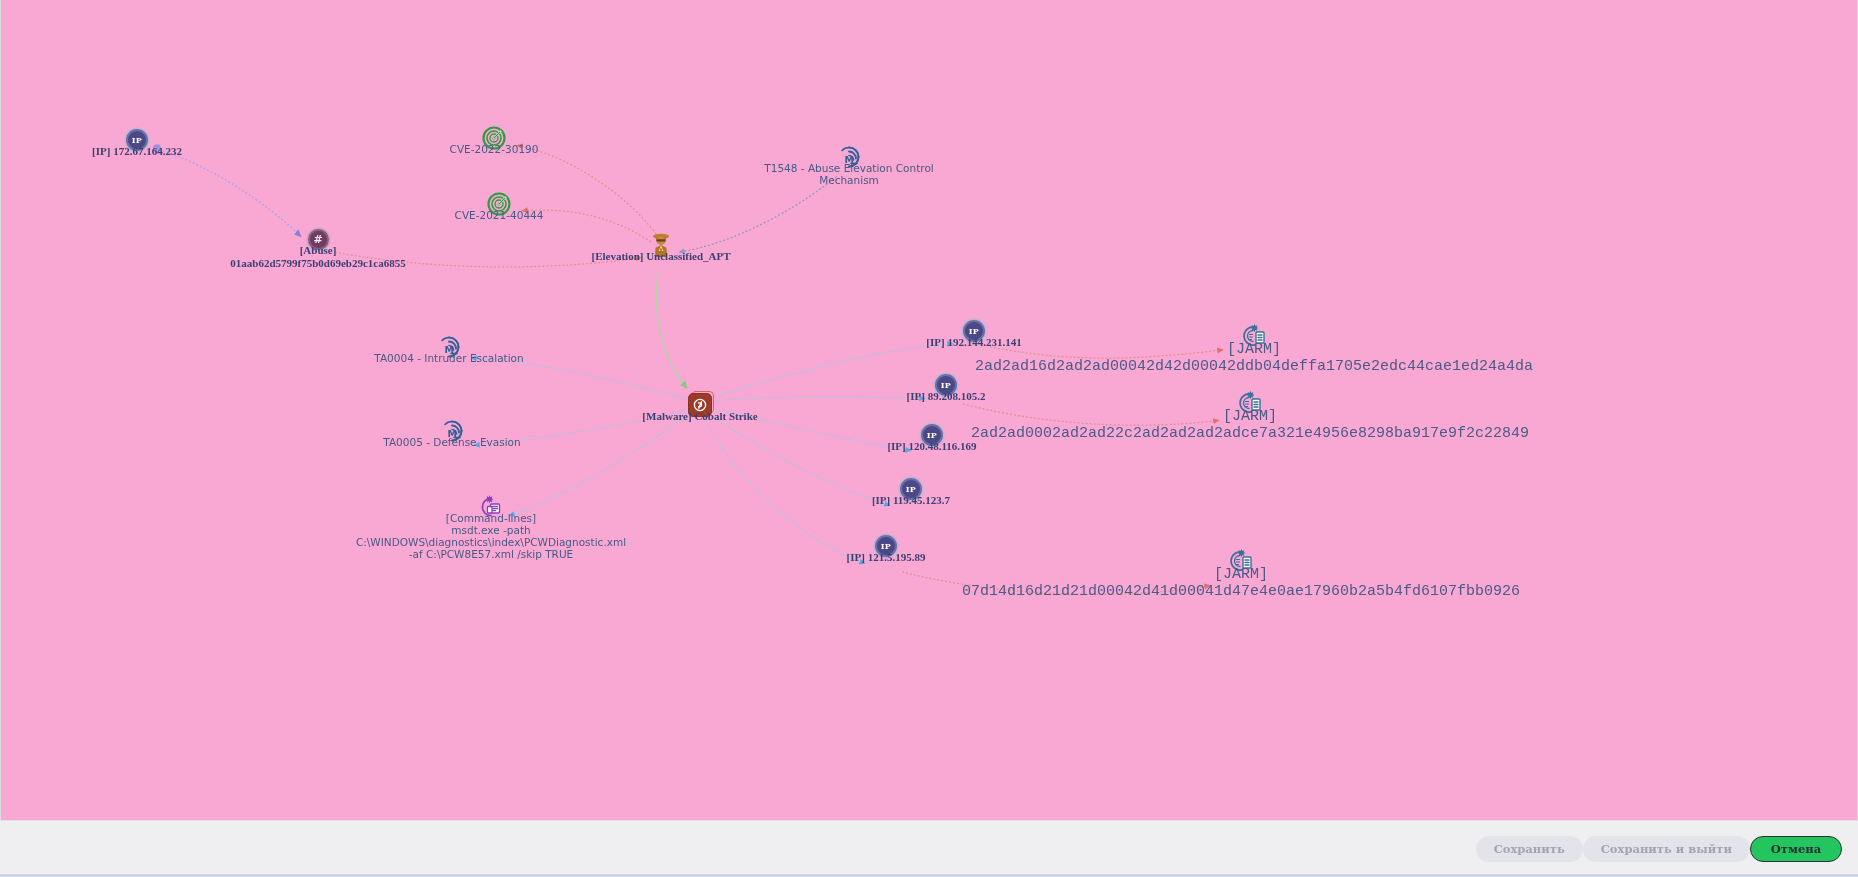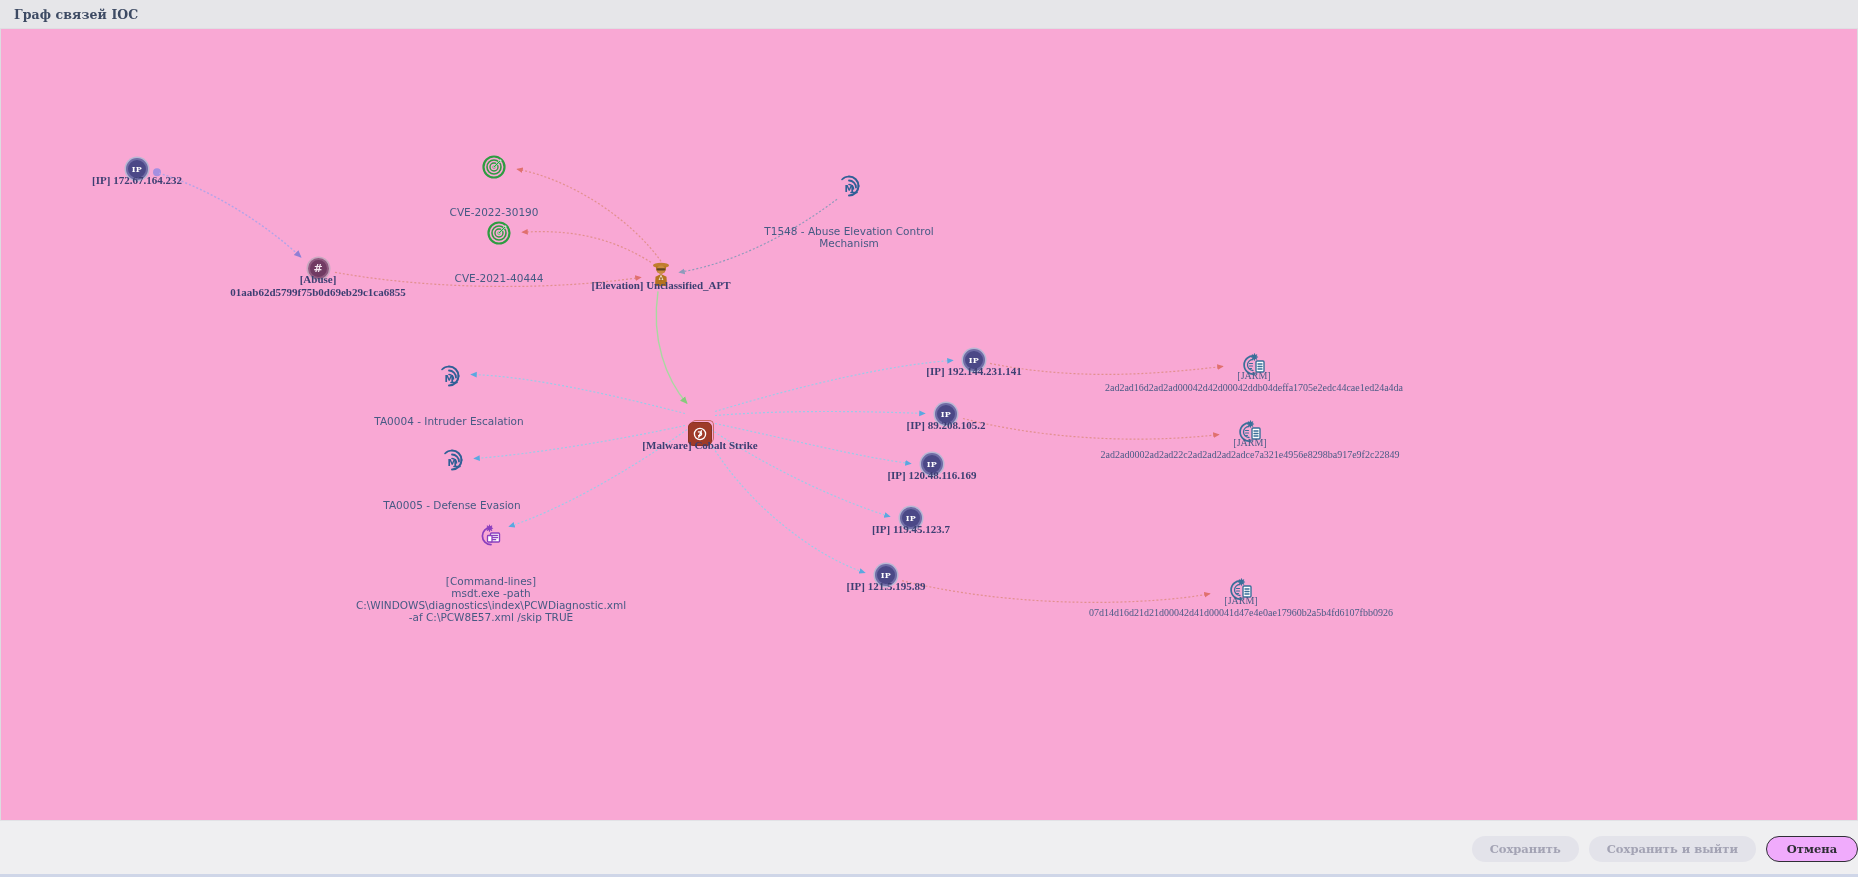--- a/index.html
+++ b/index.html
@@ -61,25 +61,24 @@
   }
 
   
   .lbl-bold {
     font-size: 11px; font-weight: bold; color: #3c3f72;
     font-family: Liberation Serif, serif;
   }
   .lbl-plain {
     font-size: 10.5px; font-weight: normal; color: #465a84;
     font-family: "DejaVu Sans", "Liberation Sans", sans-serif;
-    margin-top: 34px;
   }
   .lbl-mono-plain {
-    font-size: 10px; font-weight: normal; color: #4a5b86;
-    font-family: Liberation Serif, serif;
+    font-size: 15px; font-weight: normal; color: #4a5b86;
+    font-family: Liberation Mono, monospace;
   }
 
   
   .ip-disc {
     width: 22px; height: 22px; border-radius: 50%;
     background: #4b4887;
     border: 2px solid #6f6ca6;
     box-shadow: 0 0 0 1.5px #b9b7d4;
     color: #ffffff;
     font-size: 8px; font-weight: bold; letter-spacing: .3px;
@@ -113,48 +112,45 @@
     opacity: .75;
   }
 
   
   #footer {
     height: 57px;
     flex: 0 0 auto;
     background: #efeff1;
     border-top: 1px solid #e2e2e6;
     display: flex; align-items: center; justify-content: flex-end;
-    gap: 10px;
+    padding-right: 16px; gap: 0;
   }
   #footer::after {
     content: ""; position: absolute; left: 0; right: 0; bottom: 0;
     height: 3px; background: #cfd6e8;
   }
   .btn {
     height: 26px; min-width: 92px;
     border-radius: 13px;
     font-size: 11.5px;
     font-family: "DejaVu Serif", "Liberation Serif", serif;
     font-weight: bold;
     display: inline-flex; align-items: center; justify-content: center;
     padding: 0 18px;
     border: none;
     cursor: pointer;
   }
   .btn-disabled { background: #e3e3ea; color: #a3a3b4; cursor: default; }
-  .btn-outline  { background: #f0abfc; color: #2d2d33; border: 1.5px solid #2f2f36; }
+  .btn-outline  { background: #22c55e; color: #2d2d33; border: 1.5px solid #2f2f36; }
 </style>
 </head>
 <body>
 
 <div id="app">
 
-  <div id="titlebar">
-    <span class="title">Граф связей IOC</span>
-  </div>
 
   <div id="canvas-wrap">
 
     <svg id="graph-svg" viewBox="0 0 1856 790" preserveAspectRatio="none">
       <defs>
         <marker id="ar-red" viewBox="0 0 10 10" refX="8" refY="5" markerWidth="6" markerHeight="6" orient="auto-start-reverse">
           <path d="M0,1 L9,5 L0,9 z" fill="#e0706e"></path>
         </marker>
         <marker id="ar-blue" viewBox="0 0 10 10" refX="8" refY="5" markerWidth="6" markerHeight="6" orient="auto-start-reverse">
           <path d="M0,1 L9,5 L0,9 z" fill="#5aa8e0"></path>

